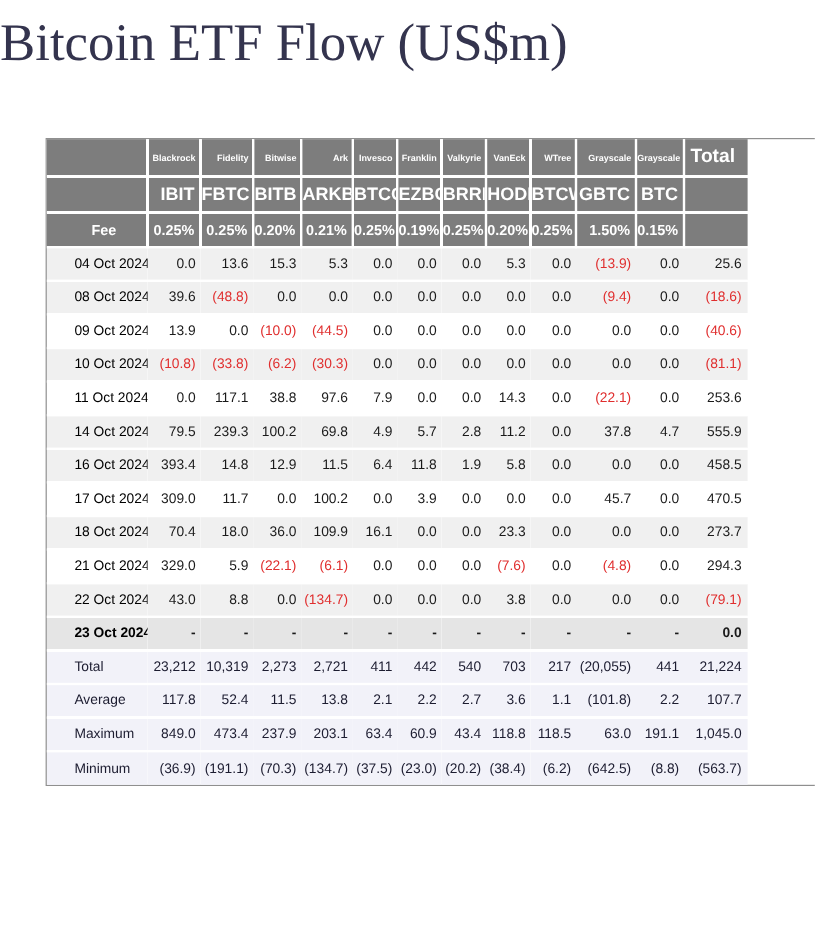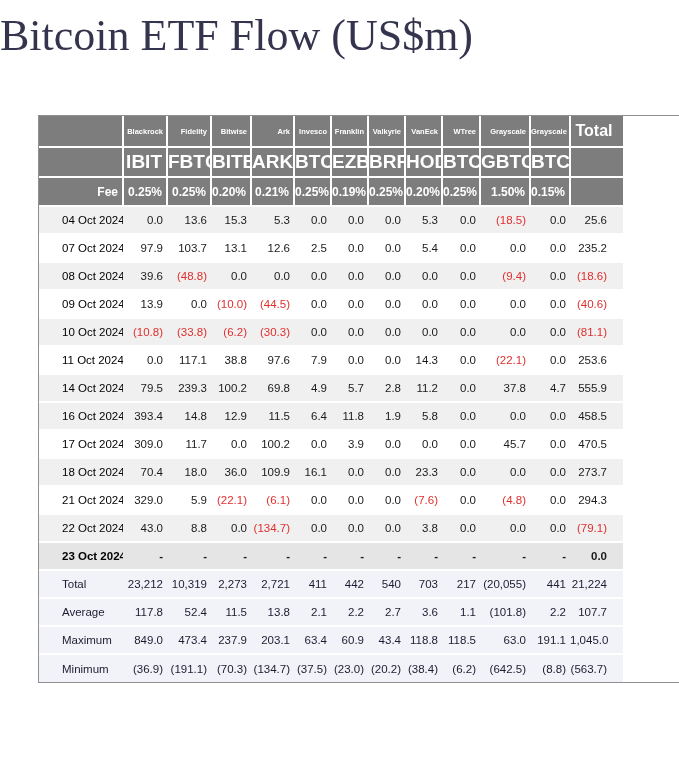--- a/index.html
+++ b/index.html
@@ -36,38 +36,38 @@
 
   thead td {
     background:#7d7d7d; color:#ffffff; font-weight:bold;
     border:2px solid #ffffff; white-space:nowrap; overflow:hidden;
   }
   thead td:first-child { border-left:none; }
   thead td:last-child  { border-right:none; }
   thead tr:first-child td { border-top:none; }
   tr.issuer-row td { font-size:7.5px; height:31px; text-align:right; padding-right:3px; }
   tr.issuer-row td.total-hd { font-size:16px; text-align:center; padding-right:6px; }
-  tr.ticker-row td { font-size:19px; height:30px; text-align:right; padding-right:4px; }
+  tr.ticker-row td { font-size:15px; height:30px; text-align:right; padding-right:4px; }
   tr.fee-row td    { font-size:12px; height:29px; text-align:right; padding-right:4px; }
-  tr.fee-row td.fee-label { text-align:right; padding-left:16px; }
+  tr.fee-row td.fee-label { text-align:center; padding-left:16px; }
 
   tbody td {
     font-size:11.5px; height:28px; text-align:right;
     padding-right:4px; color:#1a1a1a;
     border-bottom:2px solid #ffffff;
     white-space:nowrap; overflow:hidden;
   }
   tbody td.date { text-align:left; padding-left:23px; color:#000000; }
   tbody tr.stripe td    { background:#f0f0f0; }
   tbody tr.plain td     { background:#ffffff; }
   tbody tr.highlight td { background:#e5e5e5;font-weight:bold; }
   tbody tr.summary td   { background:#f2f2f9; color:#1c1c30; }
   tbody tr:last-child td { border-bottom:none; }
   tbody td.neg { color:#e02e2e; }
-  tbody td.total-col { padding-right:16px; }
+  tbody td.total-col { padding-right:5px; }
 </style>
 </head>
 <body>
 
 <h1 class="page-title">Bitcoin ETF Flow (US$m)</h1>
 
 <div class="table-wrap">
   <table class="etf">
     <colgroup>
       <col class="c-date">
@@ -136,38 +136,23 @@
           <td class="date">04 Oct 2024</td>
           <td>0.0</td>
           <td>13.6</td>
           <td>15.3</td>
           <td>5.3</td>
           <td>0.0</td>
           <td>0.0</td>
           <td>0.0</td>
           <td>5.3</td>
           <td>0.0</td>
-          <td class="neg">(18.5)</td>
+          <td class="neg">(13.9)</td>
           <td>0.0</td>
           <td class="total-col">25.6</td>
-        </tr>
-        <tr class="plain">
-          <td class="date">07 Oct 2024</td>
-          <td>97.9</td>
-          <td>103.7</td>
-          <td>13.1</td>
-          <td>12.6</td>
-          <td>2.5</td>
-          <td>0.0</td>
-          <td>0.0</td>
-          <td>5.4</td>
-          <td>0.0</td>
-          <td>0.0</td>
-          <td>0.0</td>
-          <td class="total-col">235.2</td>
         </tr>
         <tr class="stripe">
           <td class="date">08 Oct 2024</td>
           <td>39.6</td>
           <td class="neg">(48.8)</td>
           <td>0.0</td>
           <td>0.0</td>
           <td>0.0</td>
           <td>0.0</td>
           <td>0.0</td>

